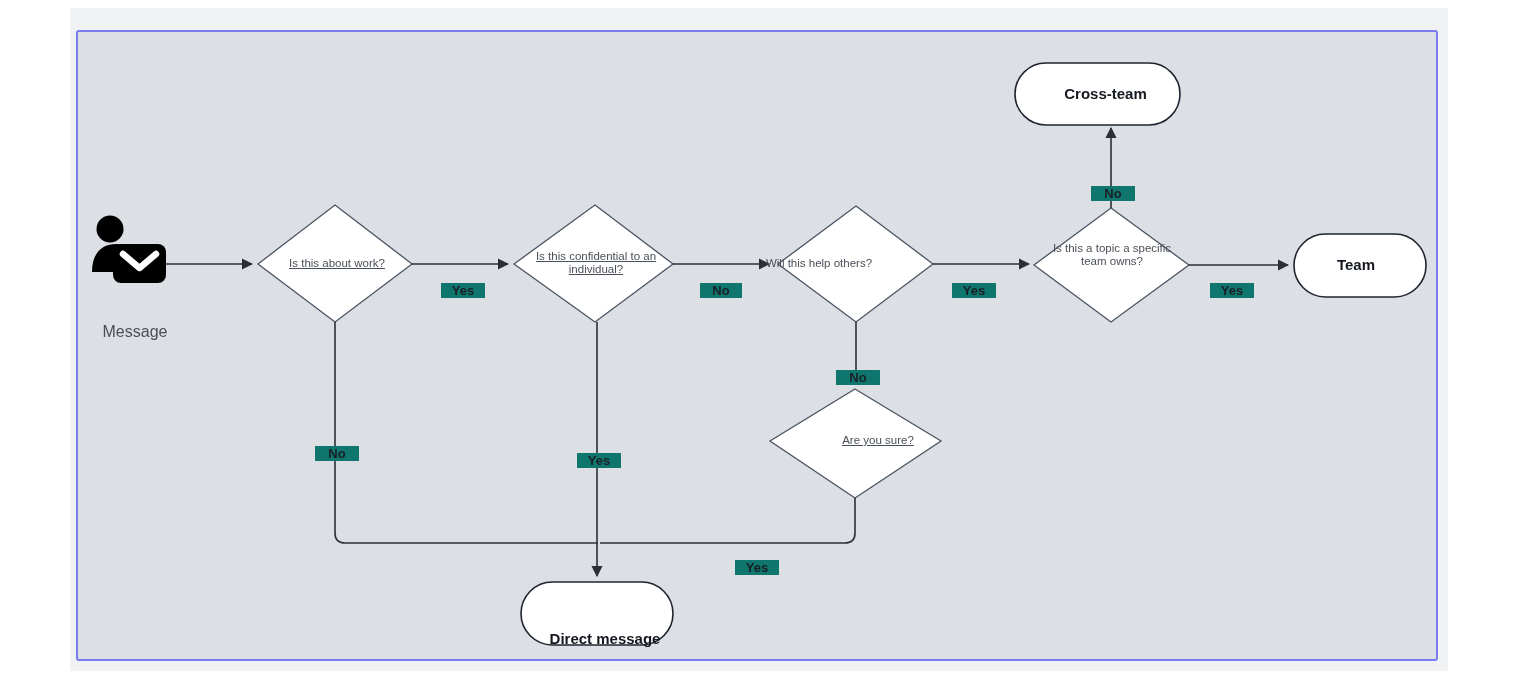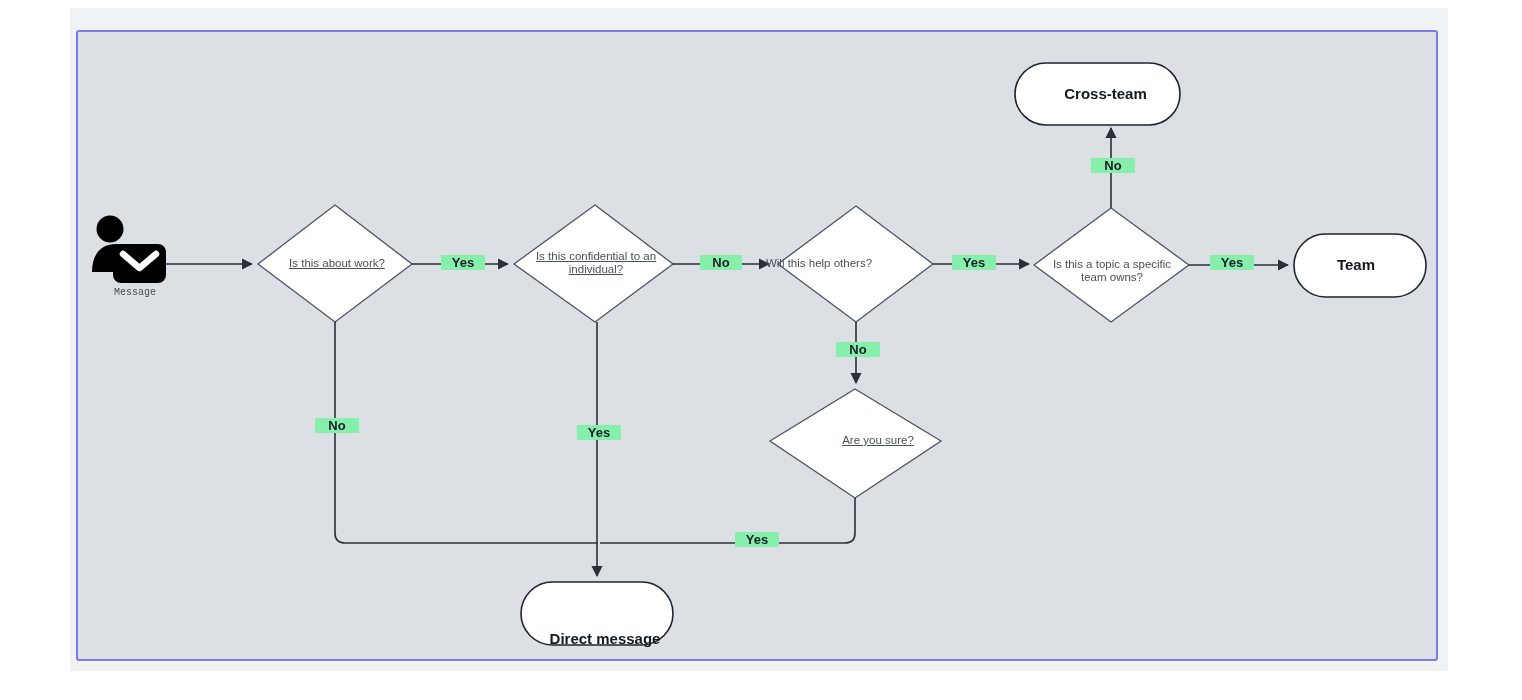--- a/index.html
+++ b/index.html
@@ -71,30 +71,32 @@
     pointer-events: none;
     padding-left: 8px;
   }
   .edge-label {
     position: absolute;
     text-align: center;
     color: #1a1f27;
     font-size: 13px;
     font-weight: bold;
     font-family: "Liberation Sans", sans-serif;
-    background: #86efac;
+    background: #0f766e;
     padding: 0 2px;
     pointer-events: none;
+    margin-top: 28px;
   }
   .start-caption {
     position: absolute;
     text-align: center;
     color: #4a5058;
-    font-size: 10px;
-    font-family: Liberation Mono, monospace;
+    font-size: 16px;
+    font-family: Liberation Sans, sans-serif;
+    margin-top: 36px;
   }
   .hit {
     position: absolute;
     background: transparent;
   }
 </style>
 </head>
 <body>
 
 <div id="app">
@@ -158,21 +160,21 @@
 
   <div class="node-label" style="left:266px; top:257px; width:142px;text-decoration:underline;">Is this about work?</div>
 
   <div class="node-label" style="left:523px; top:250px; width:146px;text-decoration:underline;">Is this confidential to an
 individual?</div>
 
   <div class="node-label" style="left:748px; top:257px; width:142px;">Will this help others?</div>
 
   <div class="node-label" style="left:808px; top:434px; width:140px;text-decoration:underline;">Are you sure?</div>
 
-  <div class="node-label" style="left:1041px; top:258px; width:142px;">Is this a topic a specific
+  <div class="node-label" style="left:1041px; top:242px; width:142px;">Is this a topic a specific
 team owns?</div>
 
   <div class="term-label" style="left:1015px; top:85px; width:165px;">Cross-team</div>
 
   <div class="term-label" style="left:1294px; top:256px; width:108px;">Team</div>
 
   <div class="term-label" style="left:521px; top:630px; width:152px;">Direct message</div>
 
   <div class="edge-label" style="left:441px; top:255px; width:40px;">Yes</div>
 

